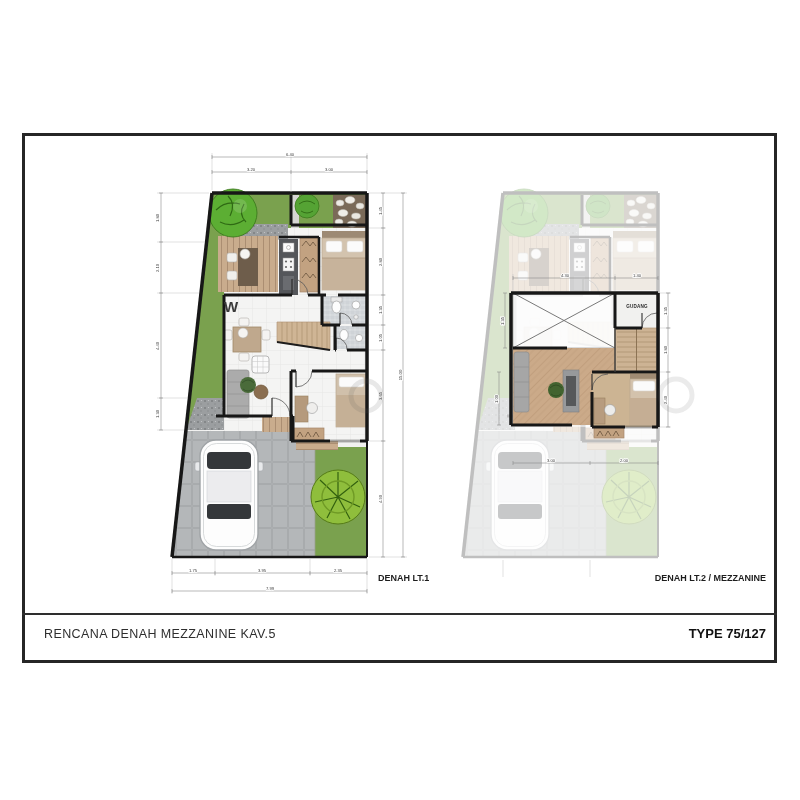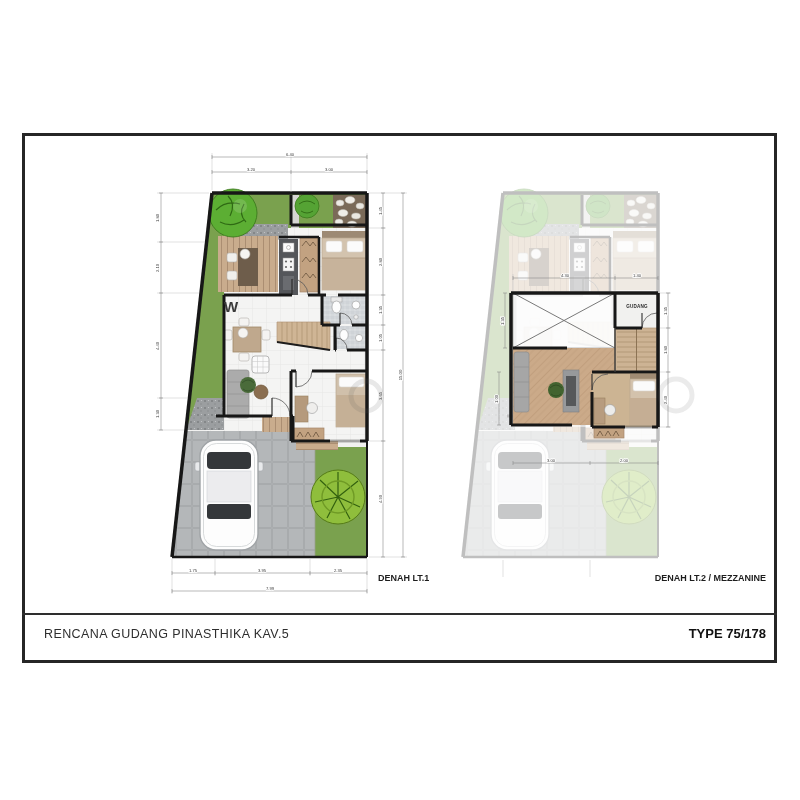--- a/index.html
+++ b/index.html
@@ -17,22 +17,22 @@
   .room-label{font-size:4.6px;font-weight:bold;fill:#2a2a2a;letter-spacing:.2px;}
   .wmark{font-size:15px;font-weight:bold;fill:#3a3a3a;}
 </style>
 </head>
 <body>
 
 <div class="canvas">
 
   <div class="sheet-border"></div>
   <div class="title-divider"></div>
-  <div class="title-left">RENCANA GUDANG PINASTHIKA KAV.5</div>
-  <div class="title-right">TYPE 75/178</div>
+  <div class="title-left">RENCANA DENAH MEZZANINE KAV.5</div>
+  <div class="title-right">TYPE 75/127</div>
 
   <svg class="overlay" width="800" height="800" viewBox="0 0 800 800">
     <defs>
       <pattern id="tile" width="14" height="14" patternUnits="userSpaceOnUse">
         <rect width="14" height="14" fill="#f4f4f3"></rect>
         <path d="M14,0H0V14" stroke="#e7e7e5" stroke-width="1" fill="none"></path>
       </pattern>
       <pattern id="pav" width="16" height="22" patternUnits="userSpaceOnUse">
         <rect width="16" height="22" fill="#b8bbbd"></rect>
         <rect x="0.6" y="0.6" width="14.8" height="20.8" fill="#b4b7b9" stroke="#a5a8aa" stroke-width="0.8"></rect>

